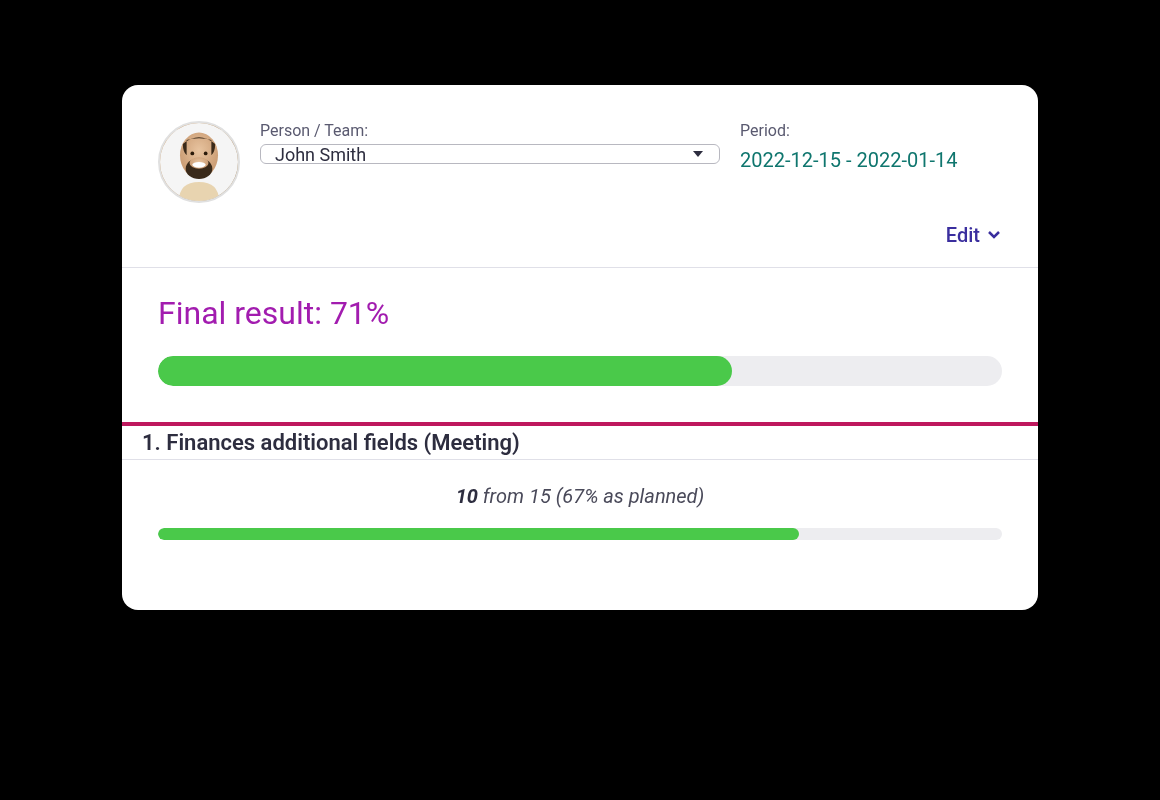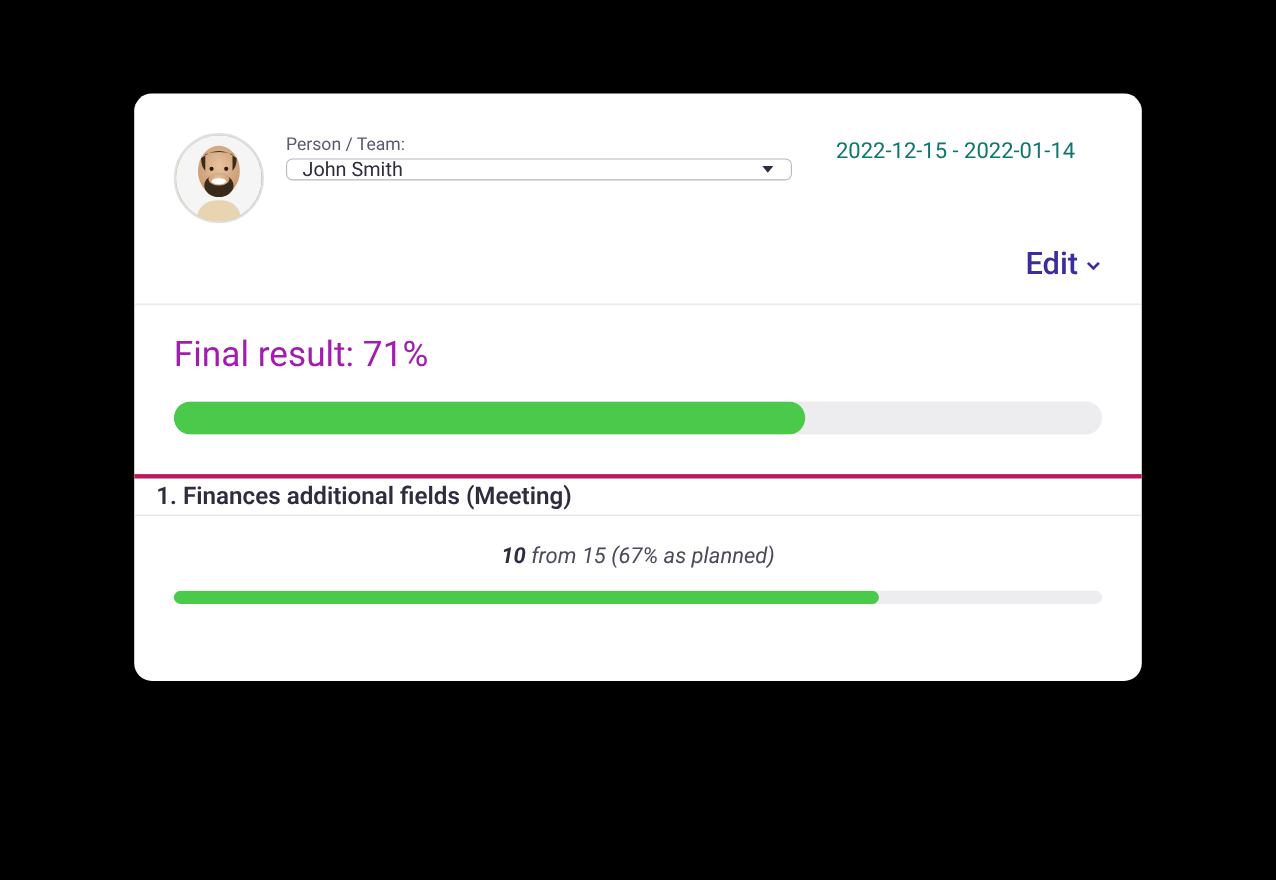--- a/index.html
+++ b/index.html
@@ -40,21 +40,21 @@
       position: relative;
       overflow: hidden;
     }
     .avatar svg {
       width: 100%;
       height: 100%;
     }
     .header-fields {
       flex: 1;
       display: flex;
-      gap: 40px;
+      gap: 20px;
     }
     .field-group {
       display: flex;
       flex-direction: column;
       gap: 4px;
     }
     .field-group.person {
       flex: 1;
       max-width: 460px;
     }
@@ -93,21 +93,21 @@
     .edit-row {
       display: flex;
       justify-content: flex-end;
       padding: 0 36px 20px 36px;
     }
     .edit-btn {
       display: flex;
       align-items: center;
       gap: 6px;
       color: #3a2e9e;
-      font-size: 28px;
+      font-size: 20px;
       font-weight: 500;
       cursor: pointer;
     }
     .edit-btn svg {
       width: 16px;
       height: 16px;
       stroke: #3a2e9e;
     }
     .divider {
       height: 1px;
@@ -194,20 +194,21 @@
         <div class="dropdown">
           <span class="dropdown-value">John Smith</span>
           <span class="dropdown-icon">
             <svg viewBox="0 0 14 14">
                 <path d="M 2 4 L 7 10 L 12 4 Z" fill="#2d2d3f"></path>
               </svg>
           </span>
         </div>
       </div>
       <div class="field-group period">
+        <span class="field-label">Period:</span>
         <span class="period-value">2022-12-15 - 2022-01-14</span>
       </div>
     </div>
   </div>
 
   <div class="edit-row">
     <div class="edit-btn">
       <span>Edit</span>
       <span>
         <svg viewBox="0 0 16 16" fill="none" stroke-width="2.5">

